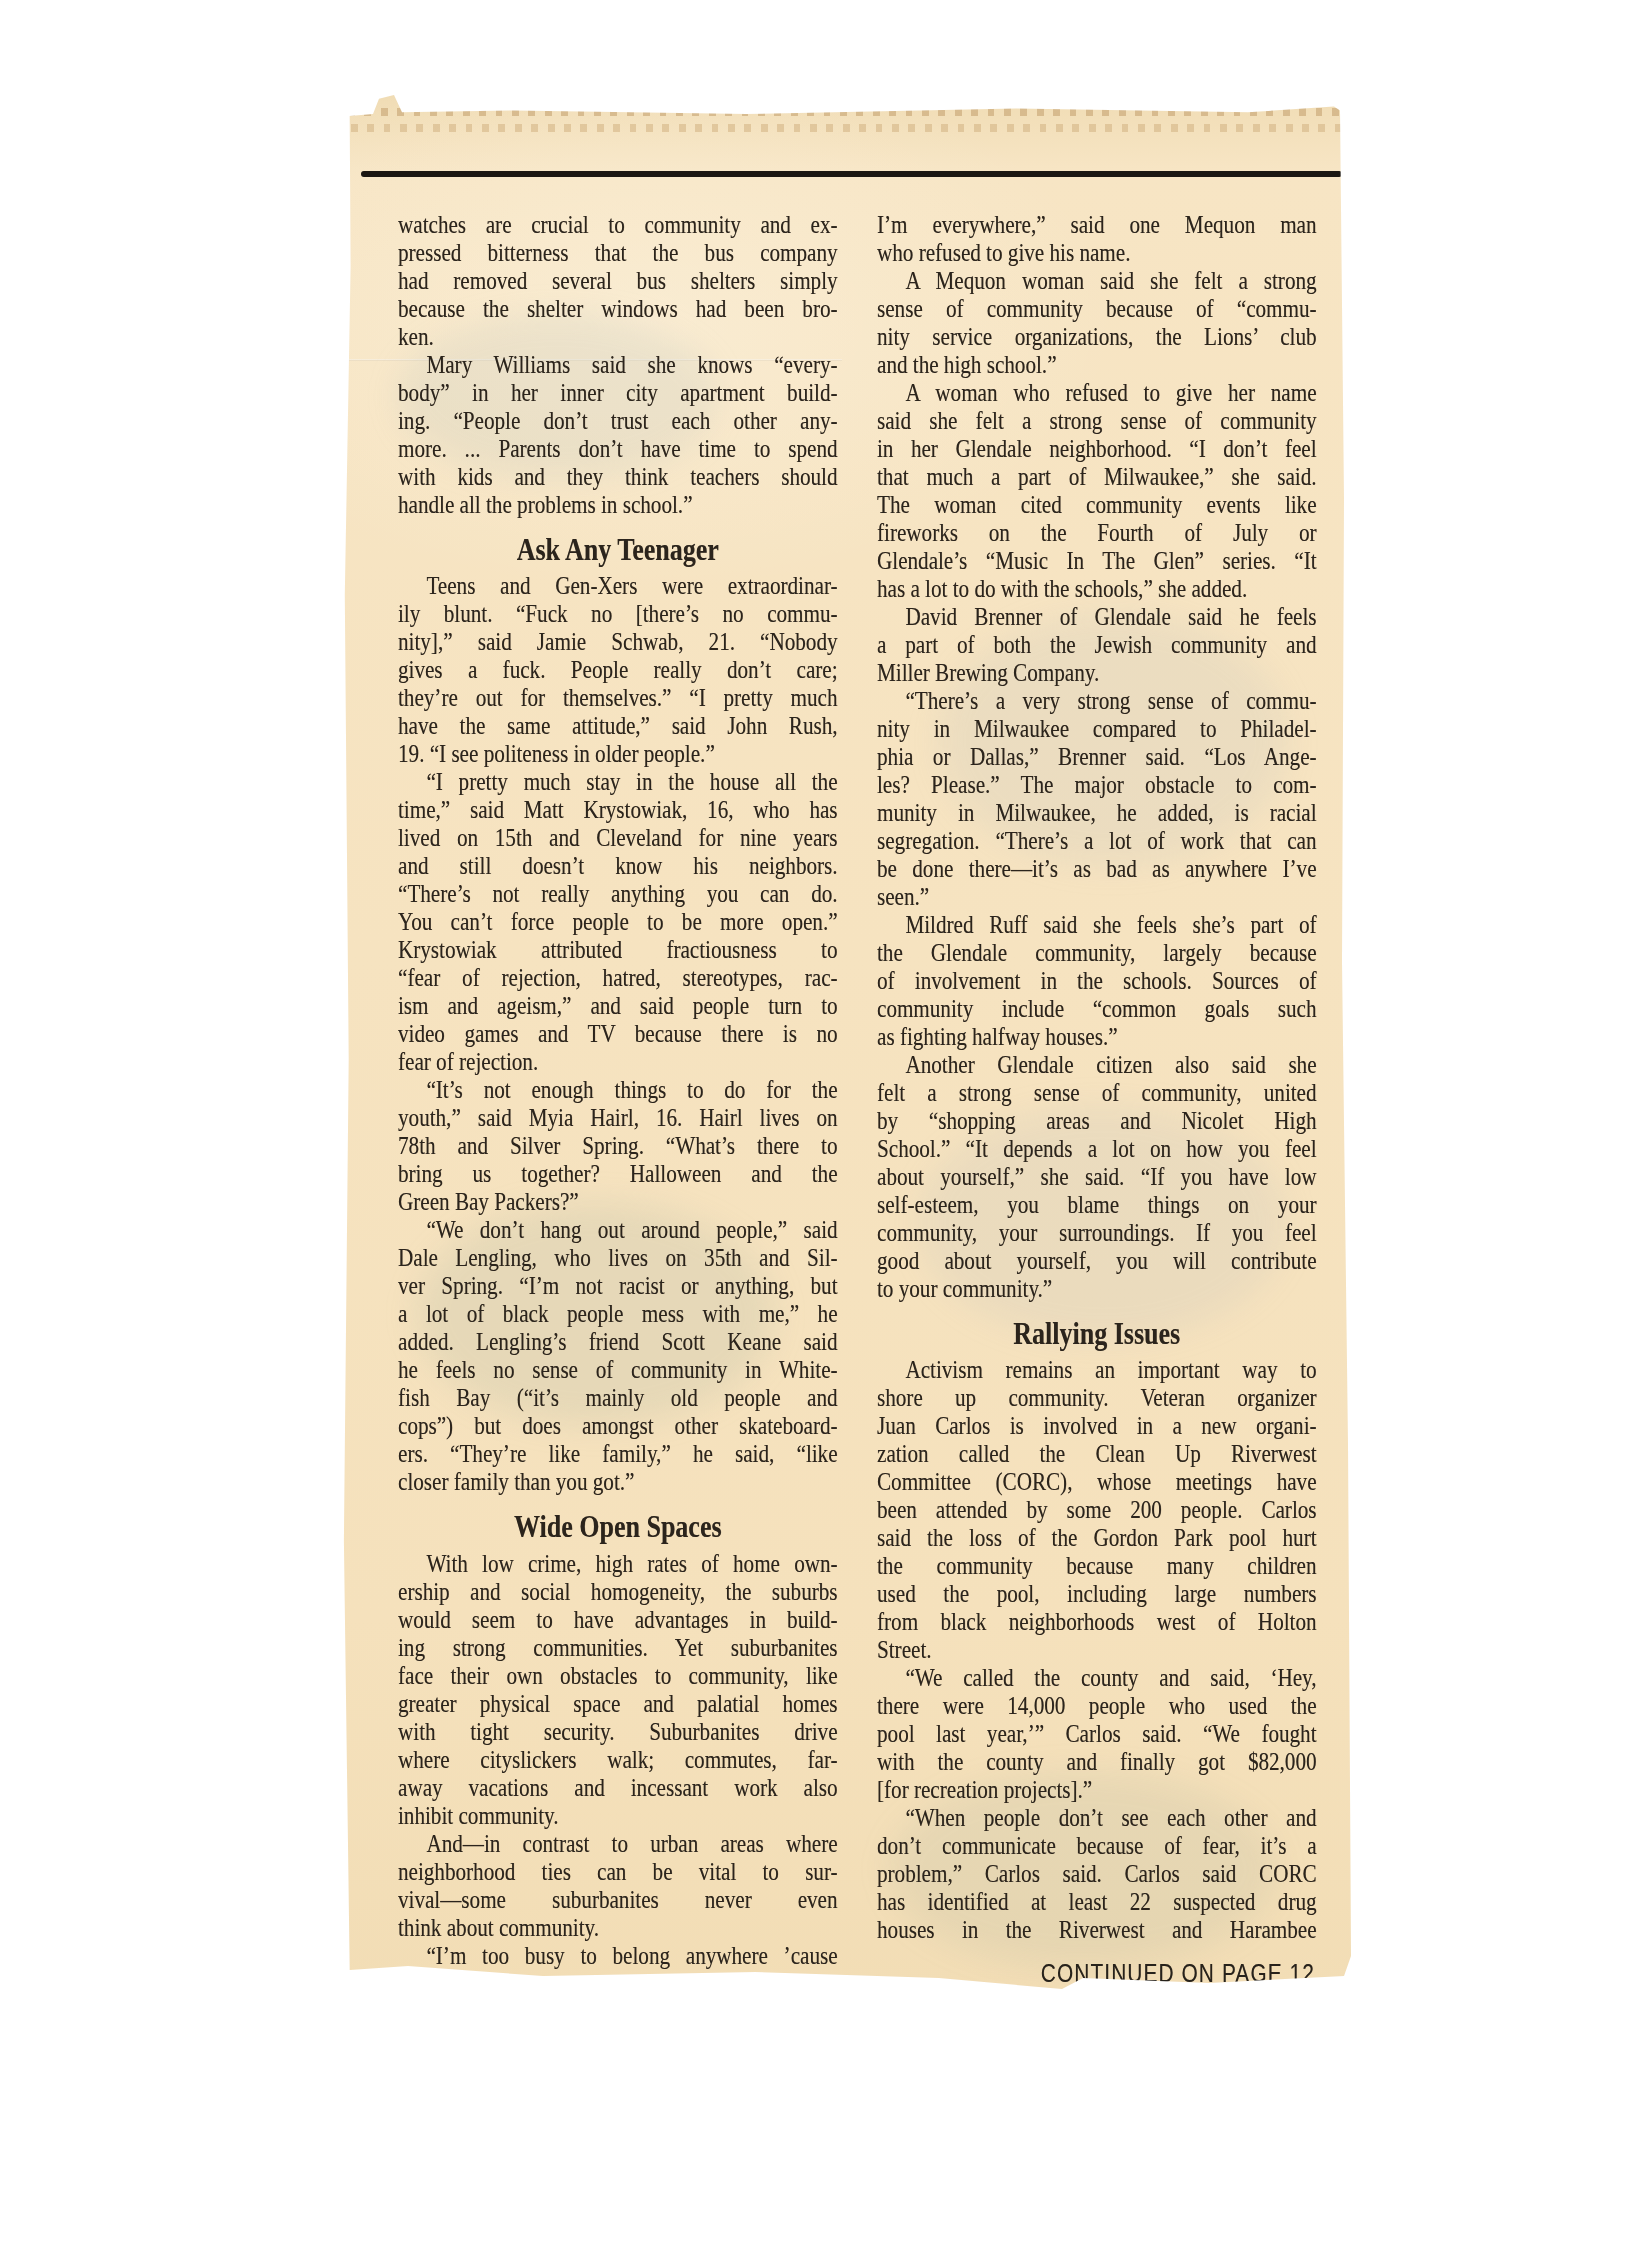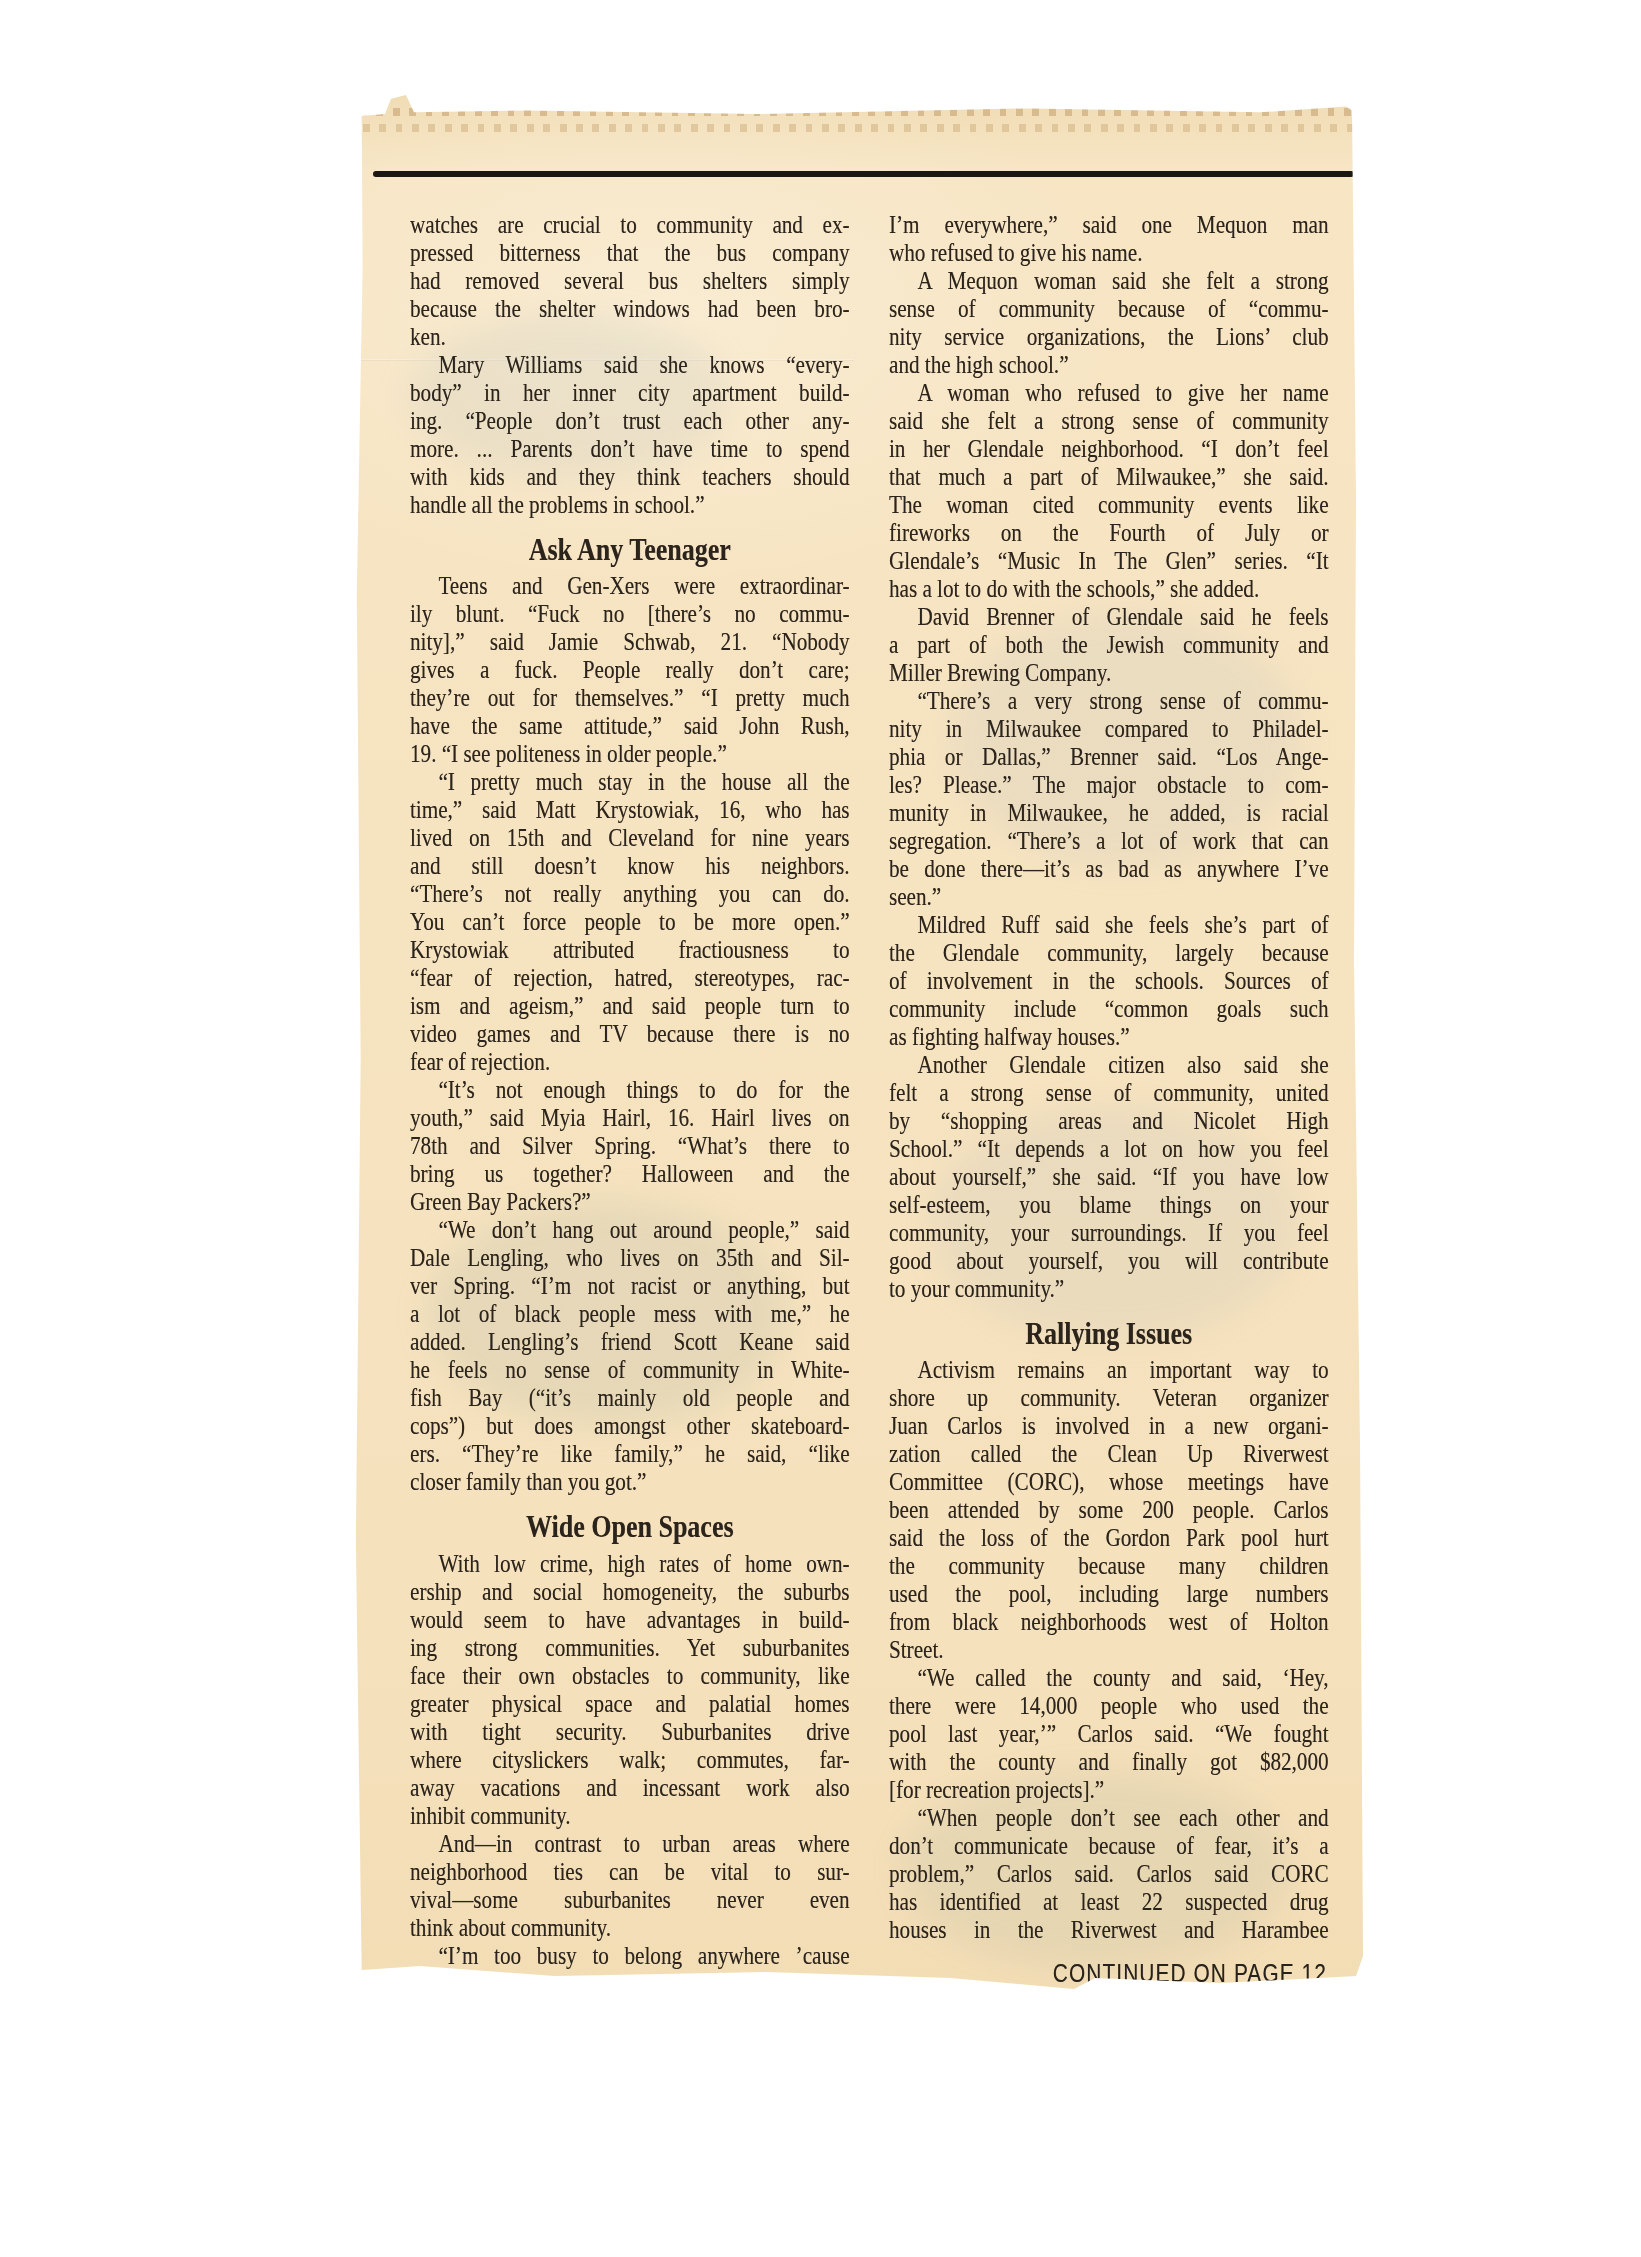--- a/index.html
+++ b/index.html
@@ -1,18 +1,18 @@
 <!DOCTYPE html>
 <html><head>
 <meta charset="utf-8">
 <style>
   html,body{margin:0;padding:0;}
   body{width:1641px;height:2257px;background:#ffffff;position:relative;overflow:hidden;
        font-family:"Liberation Serif",serif;}
-  .clip{position:absolute;left:352px;top:93px;width:1012px;height:1906px;
+  .clip{position:absolute;left:340px;top:93px;width:1012px;height:1906px;
         background:
           radial-gradient(ellipse 676px 386px at 30% 12%, rgba(255,250,238,.35), rgba(255,250,238,0) 70%),
           linear-gradient(180deg,#f0dcb4 0%,#f7e5c4 4%,#f6e3c0 45%,#f5e1bc 80%,#f2ddb5 100%);
         clip-path:polygon(9.7px 23px,33px 21px,39px 5.8px,54px 1.9px,62px 19.3px,174px 17.4px,406px 21px,
           676px 15.4px,908px 19.3px,994px 13.5px,1000px 17.4px,1004px 406px,1002px 869px,1008px 1352px,
           1011px 1863px,1004px 1883px,869px 1890px,743px 1885px,722px 1896px,599px 1885px,
           415px 1879px,203px 1883px,68px 1873px,9.7px 1877px,3.9px 1448px,8.7px 966px,4.8px 502px,10.6px 174px);
         filter:drop-shadow(1px 2.9px 2.9px rgba(110,95,70,.45));}
   .perf{position:absolute;left:7.7px;width:994px;height:7.7px;opacity:.8;
         background:repeating-linear-gradient(90deg, rgba(203,170,122,.85) 0 6.8px, rgba(203,170,122,0) 6.8px 16.4px);}

